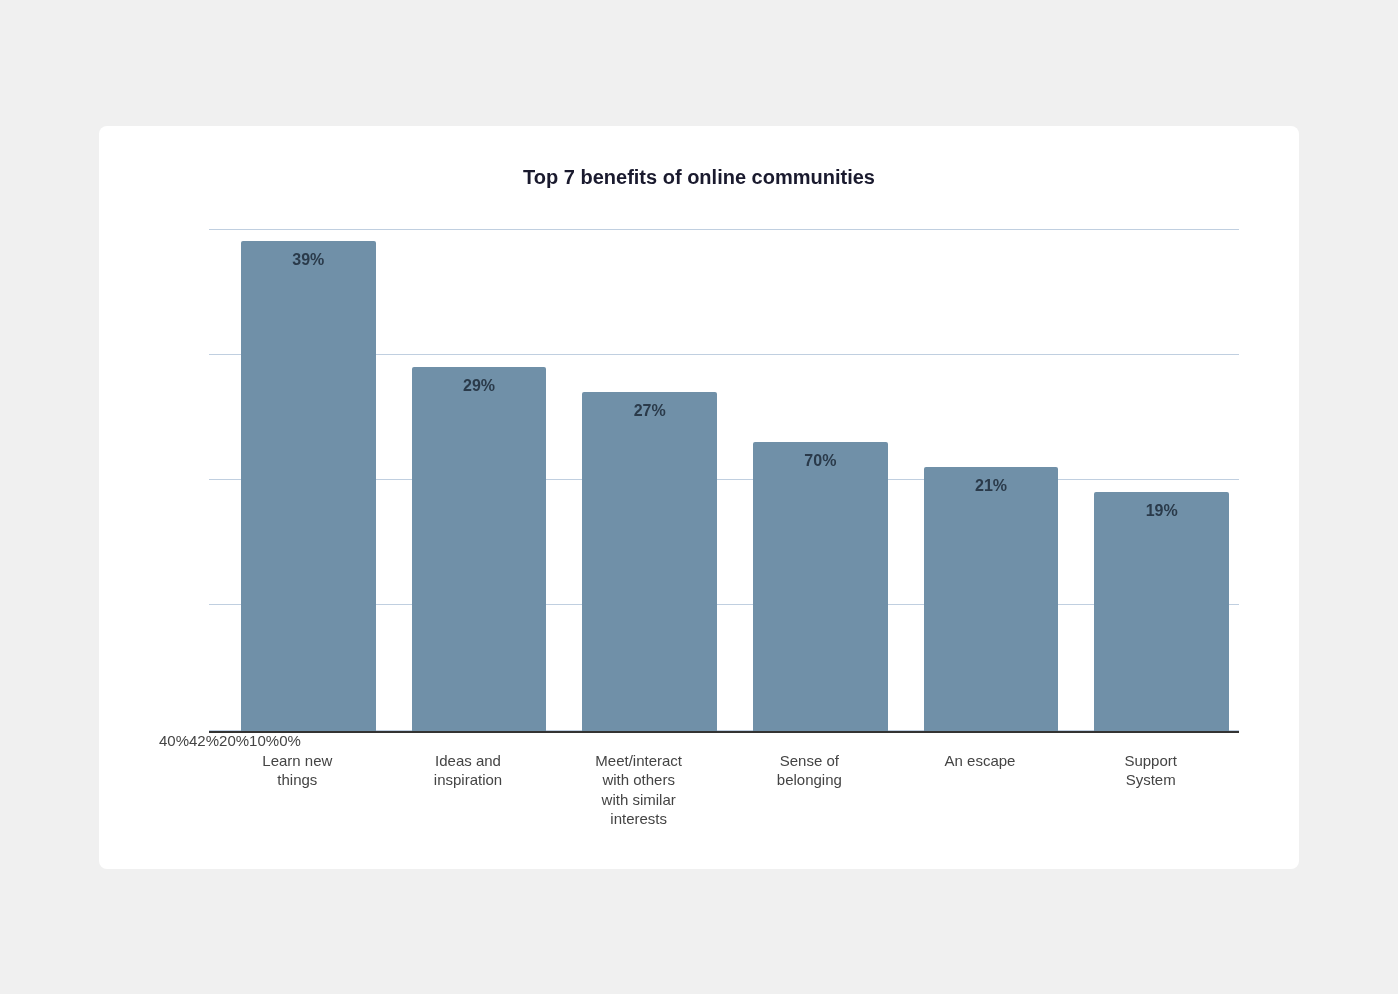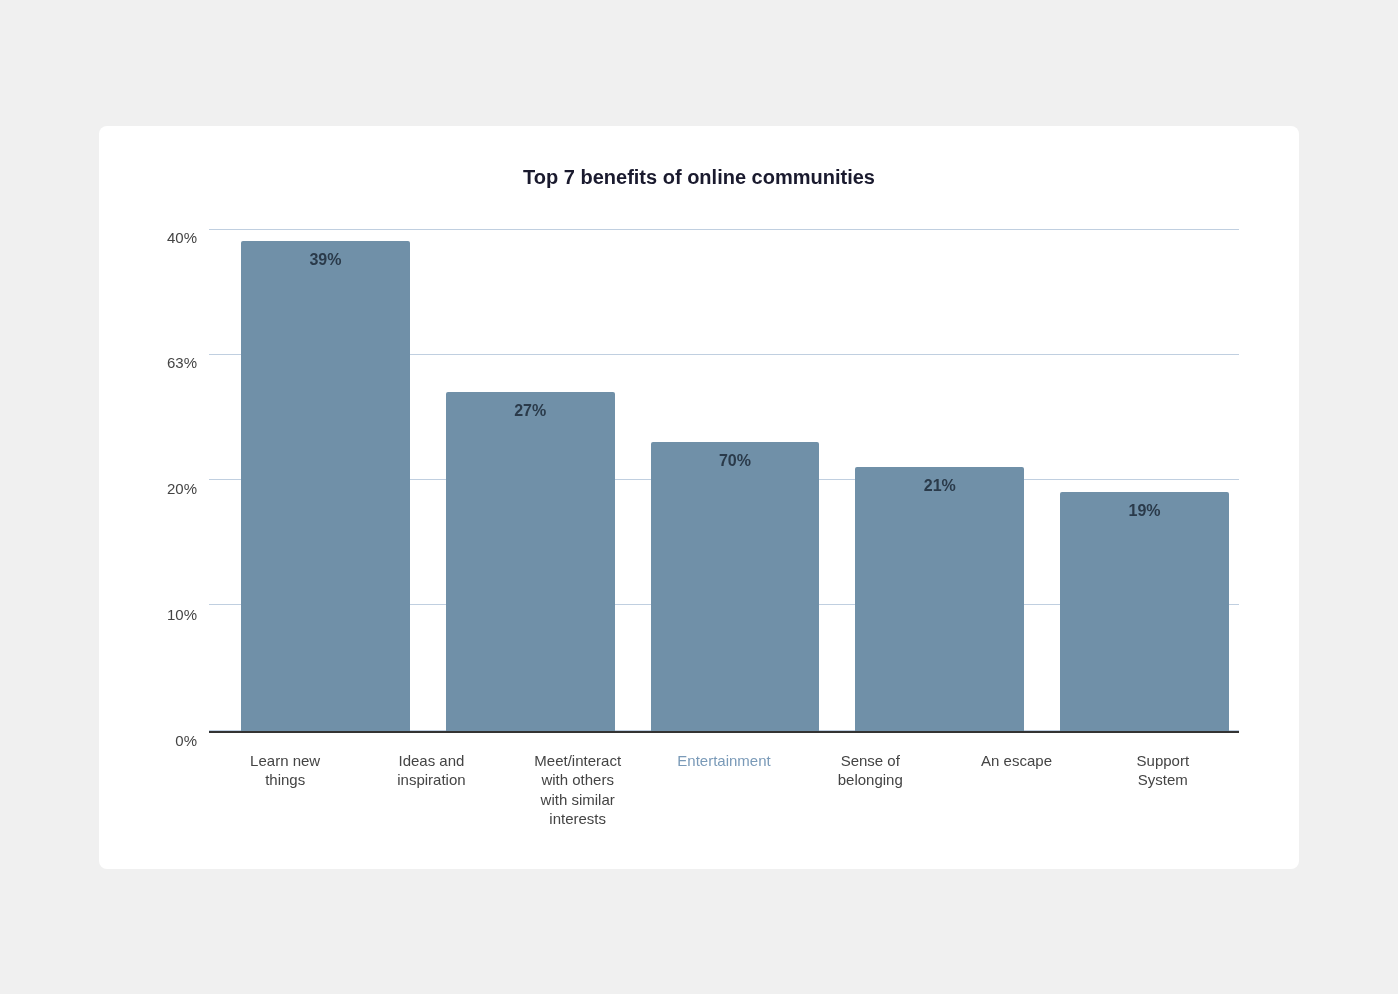--- a/index.html
+++ b/index.html
@@ -35,21 +35,21 @@
 
     .chart-area {
       display: flex;
       width: 100%;
       height: 600px;
       position: relative;
     }
 
     .y-axis {
       display: flex;
-      flex-direction: column;
+      flex-direction: row;
       justify-content: space-between;
       align-items: flex-end;
       padding-right: 12px;
       height: 520px;
       flex-shrink: 0;
       width: 50px;
     }
 
     .y-label {
       font-size: 15px;
@@ -154,21 +154,21 @@
   </style>
 </head>
 <body>
 
 <div class="chart-container">
   <h2 class="chart-title">Top 7 benefits of online communities</h2>
   <div class="chart-area">
     <div class="y-axis">
 
     <span class="y-label">40%</span>
-        <span class="y-label">63%</span>
+        <span class="y-label">42%</span>
         <span class="y-label">20%</span>
         <span class="y-label">10%</span>
         <span class="y-label">0%</span>
       </div>
     <div class="chart-inner">
       <div class="bars-and-grid">
         <div class="grid-lines">
 
         <div class="grid-line"></div>
             <div class="grid-line"></div>
@@ -177,20 +177,25 @@
             <div class="grid-line"></div>
           </div>
         <div class="bars-row">
 
         <div class="bar-wrapper">
               <div class="bar" style="height: 97.5%;">
                 <span class="bar-label">39%</span>
               </div>
             </div>
             <div class="bar-wrapper">
+              <div class="bar" style="height: 72.5%;">
+                <span class="bar-label">29%</span>
+              </div>
+            </div>
+            <div class="bar-wrapper">
               <div class="bar" style="height: 67.5%;">
                 <span class="bar-label">27%</span>
               </div>
             </div>
             <div class="bar-wrapper">
               <div class="bar" style="height: 57.5%;">
                 <span class="bar-label">70%</span>
               </div>
             </div>
             <div class="bar-wrapper">
@@ -204,20 +209,19 @@
               </div>
             </div>
           </div>
       </div>
       <div class="x-axis-line"></div>
       <div class="x-labels">
 
       <div class="x-label">Learn new<br>things</div>
           <div class="x-label">Ideas and<br>inspiration</div>
           <div class="x-label">Meet/interact<br>with others<br>with similar<br>interests</div>
-          <div class="x-label entertainment">Entertainment</div>
           <div class="x-label">Sense of<br>belonging</div>
           <div class="x-label">An escape</div>
           <div class="x-label">Support<br>System</div>
         </div>
     </div>
   </div>
 </div>
 
 </body></html>

